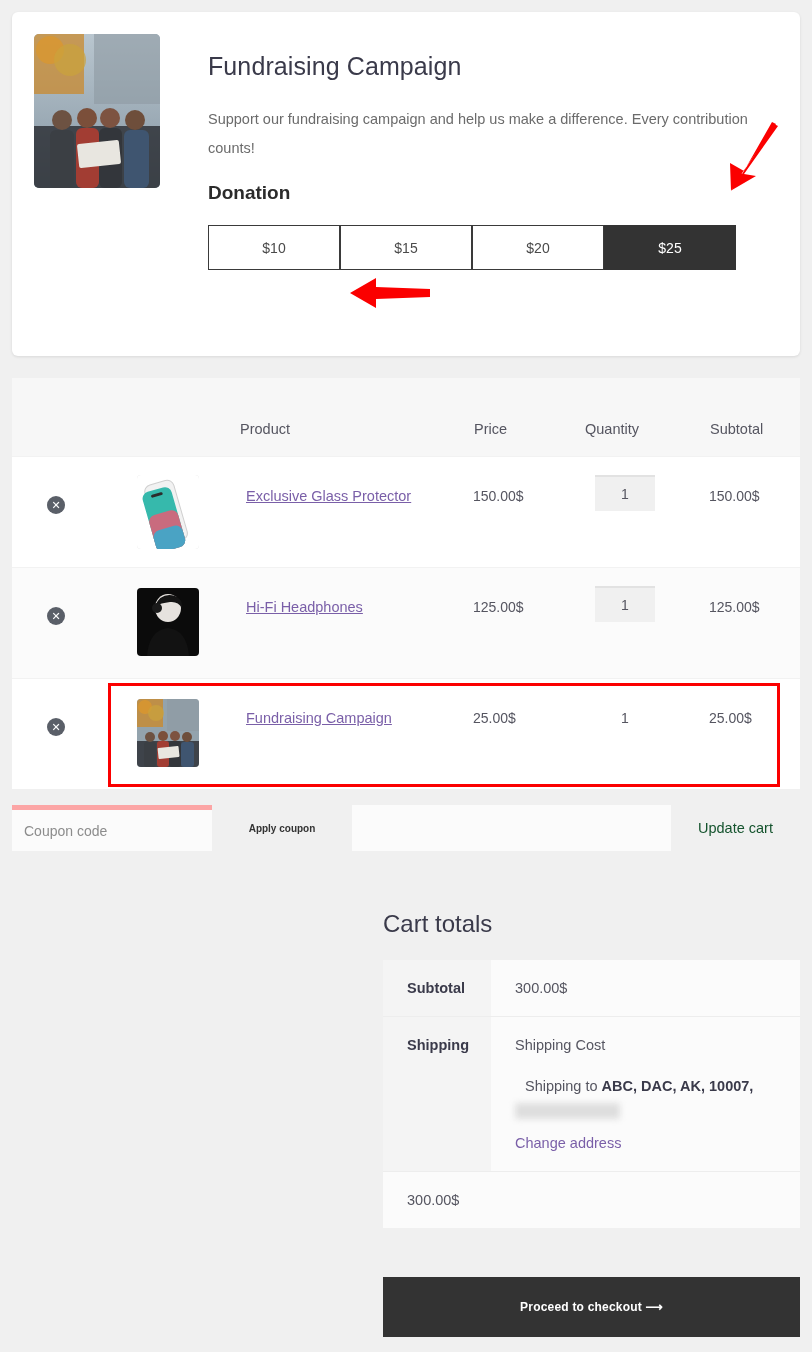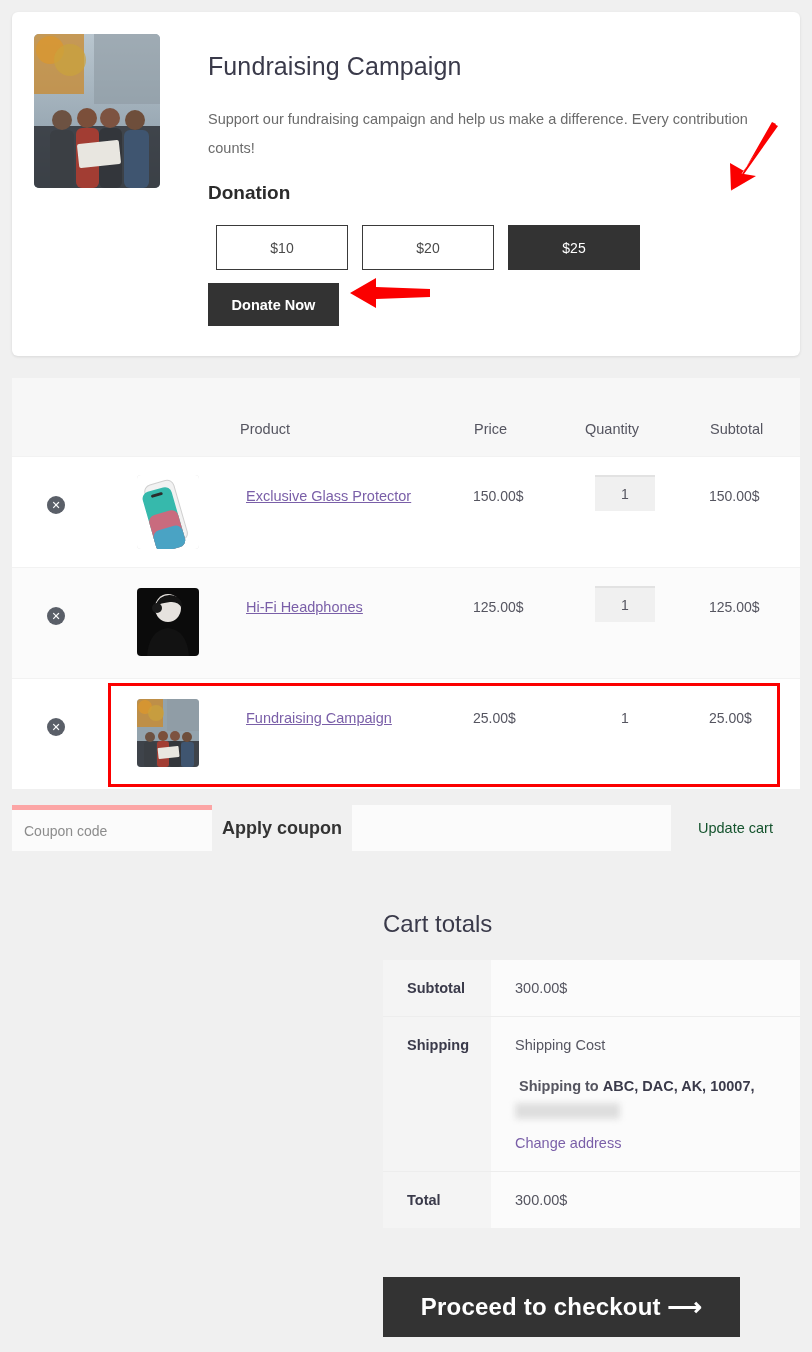--- a/index.html
+++ b/index.html
@@ -53,23 +53,22 @@
   .donation-heading {
     position: absolute;
     left: 196px; top: 170px;
     font-size: 19px;
     font-weight: bold;
     color: #2b2b2b;
   }
 
   .amount-row {
     position: absolute;
-    left: 204px; top: 213px;
+    left: 196px; top: 213px;
     display: flex;
-    gap: 14px;
   }
   .amount-btn {
     width: 132px; height: 45px;
     border: 1px solid #3a3a3a;
     background: #ffffff;
     color: #4a4a4a;
     font-size: 14px;
     font-family: "Liberation Sans", sans-serif;
     display: flex; align-items: center; justify-content: center;
     cursor: pointer;
@@ -222,21 +221,21 @@
     padding: 0 12px;
     font-size: 14px;
     color: #8c8c8c;
     font-family: "Liberation Sans", sans-serif;
   }
   .coupon-input::placeholder { color: #8c8c8c; }
   .apply-coupon {
     width: 140px; height: 46px;
     background: #f0f0f0;
     border: none;
-    font-size: 18px;
+    font-size: 10px;
     font-weight: bold;
     color: #333333;
     font-family: "Liberation Sans", sans-serif;
     cursor: pointer;
   }
   .coupon-gap { flex: 1; background: #fbfbfb; }
   .update-cart {
     width: 129px; height: 46px;
     background: #f0f0f0;
     border: none;
@@ -274,45 +273,45 @@
     background: #f4f4f4;
   }
   .totals-td {
     flex: 1;
     padding: 20px 0 20px 24px;
     font-size: 14.5px;
     color: #555560;
     background: #fbfbfb;
   }
   .shipping-cost { margin: 0 0 22px 0; }
-  .ship-to { margin: 0 0 6px 4px; line-height: 22px; font-weight: bold; }
+  .ship-to { margin: 0 0 6px 10px; line-height: 22px; }
   .ship-to b { color: #3a3a4a; }
   .blurred-line {
     display: inline-block;
     width: 105px; height: 16px;
     background: #dedede;
     border-radius: 2px;
     filter: blur(3px);
     vertical-align: middle;
     margin-bottom: 16px;
   }
   .change-address {
     display: inline-block;
     color: #7a5fa8;
     font-size: 14.5px;
     cursor: pointer;
   }
   .checkout-btn {
     position: absolute;
     left: 383px; top: 1277px;
-    width: 357px; height: 60px;
+    width: 417px; height: 60px;
     background: #333333;
     color: #ffffff;
     border: none;
-    font-size: 24px;
+    font-size: 12px;
     font-weight: bold;
     font-family: "Liberation Sans", sans-serif;
     cursor: pointer;
     letter-spacing: 0.2px;
   }
 </style>
 </head>
 <body>
 
 <div id="page">
@@ -345,25 +344,25 @@
         <rect x="44" y="108" width="42" height="24" rx="2" fill="#e8e6e0" transform="rotate(-6 65 120)"></rect>
       </svg>
     </div>
 
     <div class="campaign-title">Fundraising Campaign</div>
     <div class="campaign-desc">Support our fundraising campaign and help us make a difference. Every contribution counts!</div>
     <div class="donation-heading">Donation</div>
 
     <div class="amount-row">
       <button class="amount-btn">$10</button>
+      <button class="amount-btn">$15</button>
       <button class="amount-btn">$20</button>
       <button class="amount-btn selected">$25</button>
     </div>
 
-    <button class="donate-now">Donate Now</button>
   </div>
 
   <svg class="arrow-svg" id="arrow-diag" viewBox="0 0 62 72">
     <path d="M56 4 L22 52 L34 54 L10 68 L12 44 L20 52 L52 2 Z" fill="#fb0000"></path>
     <path d="M54 2 L18 54 L9 69 L8 41 L22 49 L50 0 Z" fill="#fb0000"></path>
   </svg>
   <svg class="arrow-svg" id="arrow-left" viewBox="0 0 80 34">
     <path d="M0 17 L26 2 L26 11 L80 13 L80 21 L26 23 L26 32 Z" fill="#fb0000"></path>
   </svg>
 
@@ -464,20 +463,19 @@
         <div class="shipping-cost">Shipping Cost</div>
         <div class="ship-to">
           <span>Shipping to </span><b>ABC, DAC, AK, 10007,</b>
         </div>
         <div><span class="blurred-line"></span></div>
         <a class="change-address">Change address</a>
       </div>
     </div>
 
     <div class="totals-row">
-      <div class="totals-th">Total</div>
       <div class="totals-td">300.00$</div>
     </div>
   </div>
 
   <button class="checkout-btn">Proceed to checkout  ⟶</button>
 
 </div>
 
 </body></html>

